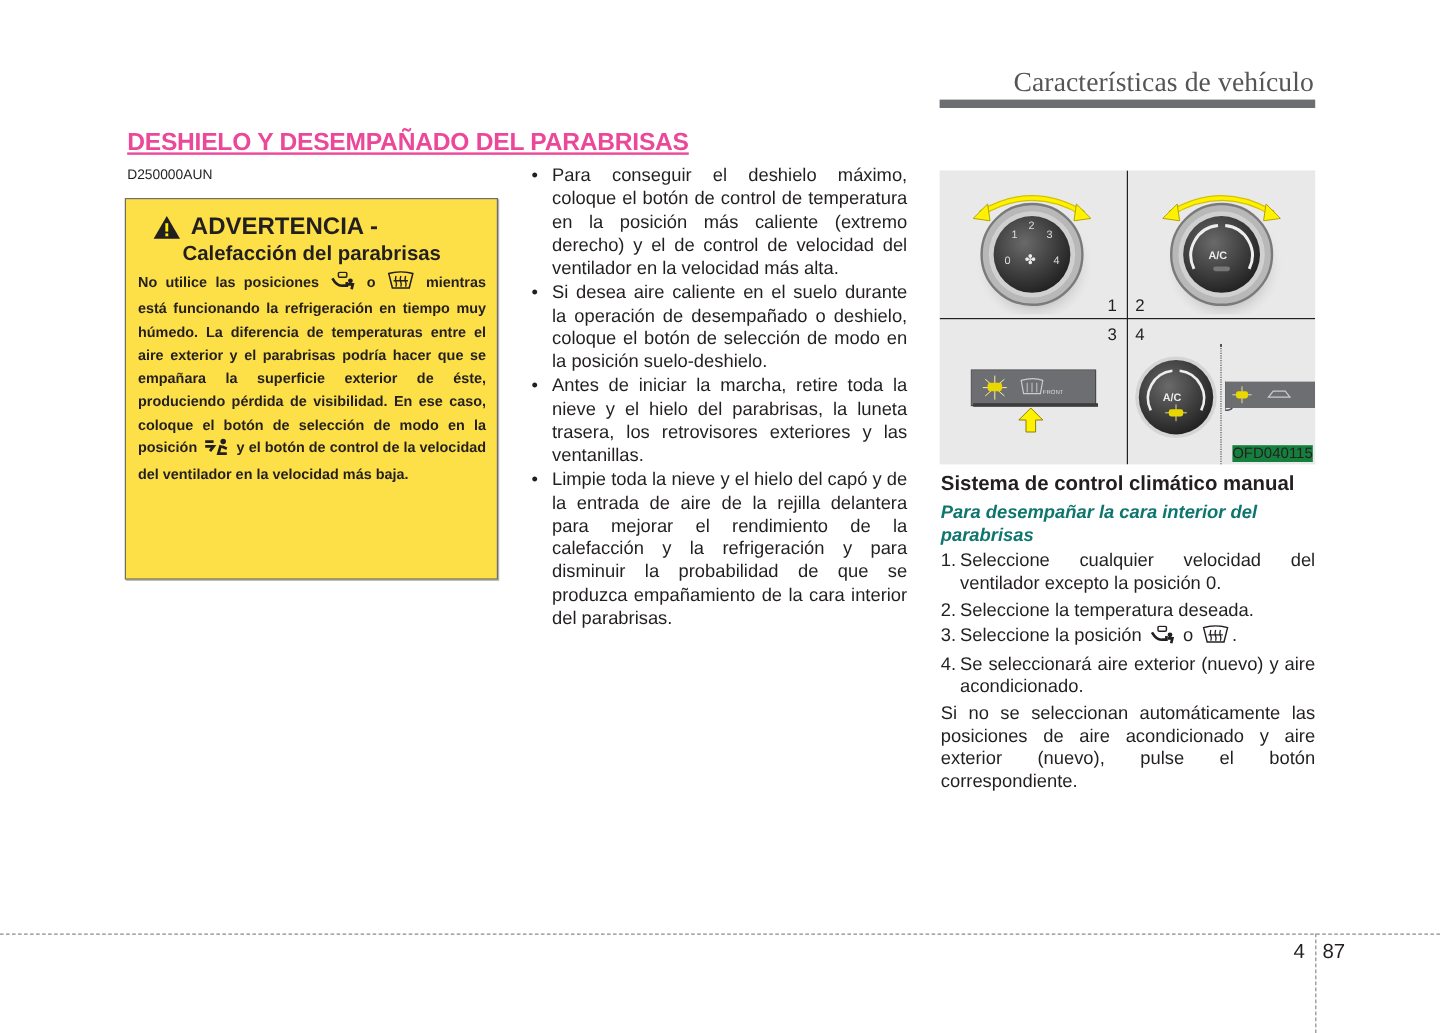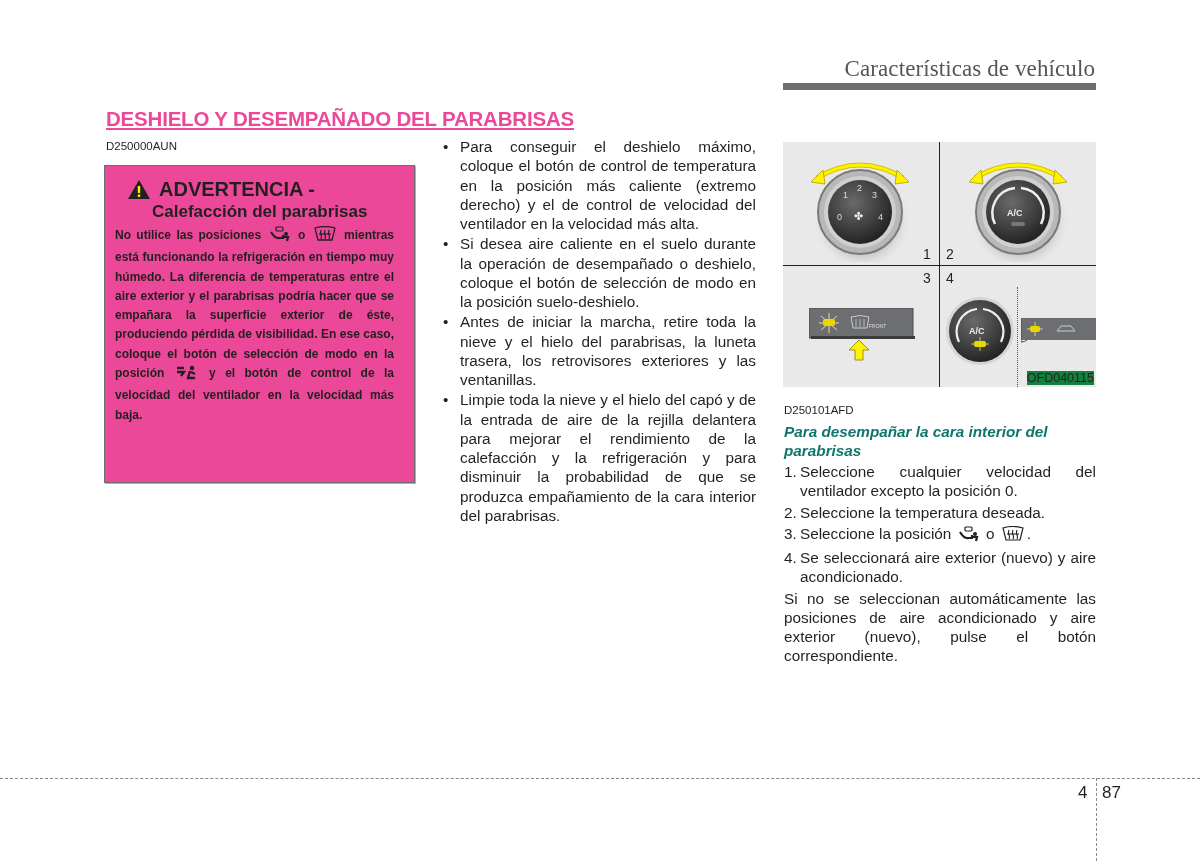--- a/index.html
+++ b/index.html
@@ -6,21 +6,21 @@
   html, body { width: 1200px; height: 861px; background: #ffffff; overflow: hidden; }
   body { position: relative; font-family: "Liberation Sans", sans-serif; color: #231f20; }
 
   .running-head { position: absolute; right: 105px; top: 56px; font-family: "Liberation Serif", serif; font-size: 23px; color: #555555; letter-spacing: 0.1px; }
   .head-bar { position: absolute; left: 783px; top: 83px; width: 313px; height: 7px; background: #6d6e71; }
 
   .section-title { position: absolute; left: 106px; top: 107px; font-size: 20.5px; font-weight: bold; color: #ec4899; letter-spacing: -0.2px; text-decoration: underline; }
   .code { position: absolute; font-size: 11.5px; color: #231f20; }
   #code-left { left: 106px; top: 140px; }
 
-  .warning-box { position: absolute; left: 104px; top: 165px; width: 311px; height: 318px; background: #ec4899; border: 1px solid #6d6e71; box-shadow: 1px 1px 0 #b0b0b0; padding: 12px 20px 0 10px; }
+  .warning-box { position: absolute; left: 104px; top: 165px; width: 311px; height: 318px; background: #fde047; border: 1px solid #6d6e71; box-shadow: 1px 1px 0 #b0b0b0; padding: 12px 9px 0 10px; }
   .warning-head { display: flex; align-items: center; font-size: 20px; font-weight: bold; line-height: 22px; padding-left: 12px; }
   .warning-head svg { margin-right: 8px; }
   .warning-sub { font-size: 17px; font-weight: bold; line-height: 21px; padding-left: 37px; margin-top: 1px; }
   .warning-body { font-size: 12px; font-weight: bold; line-height: 19.3px; text-align: justify; margin-top: 4px; }
   .inline-icon { display: inline-block; vertical-align: -3px; margin: 0 2px; }
 
   .mid-col { position: absolute; left: 441px; top: 137px; width: 315px; font-size: 15.3px; line-height: 19.25px; color: #231f20; }
   .bullet { position: relative; padding-left: 19px; text-align: justify; margin-bottom: 1px; }
   .bullet::before { content: "•"; position: absolute; left: 2px; top: 0; }
 
@@ -189,21 +189,21 @@
         <line x1="14" y1="6" x2="14" y2="20"></line>
     </g>
     <rect x="9" y="10" width="10" height="6" rx="2" fill="#e8d800"></rect>
     <path d="M36 15 L40 10 L50 10 L54 15 Z" fill="none" stroke="#ccc" stroke-width="1"></path>
   </svg>
 
   <div class="fig-code">OFD040115</div>
 </div>
 
 <div class="right-col">
-  <div class="r-code">D250101AFD</div>
+  <div class="sub-head">Sistema de control climático manual</div>
   <div class="italic-head">Para desempañar la cara interior del parabrisas</div>
   <div class="steps">
     <div class="step"><span class="n">1.</span><span>Seleccione cualquier velocidad del ventilador excepto la posición 0.</span></div>
     <div class="step"><span class="n">2.</span><span>Seleccione la temperatura deseada.</span></div>
     <div class="step">
       <span class="n">3.</span>
       <span>Seleccione la posición</span>
       <span class="inline-icon">
         <svg width="22" height="16" viewBox="0 0 22 16">
           <rect x="7" y="1" width="7" height="4" rx="1" fill="none" stroke="#231f20" stroke-width="1.2"></rect>

